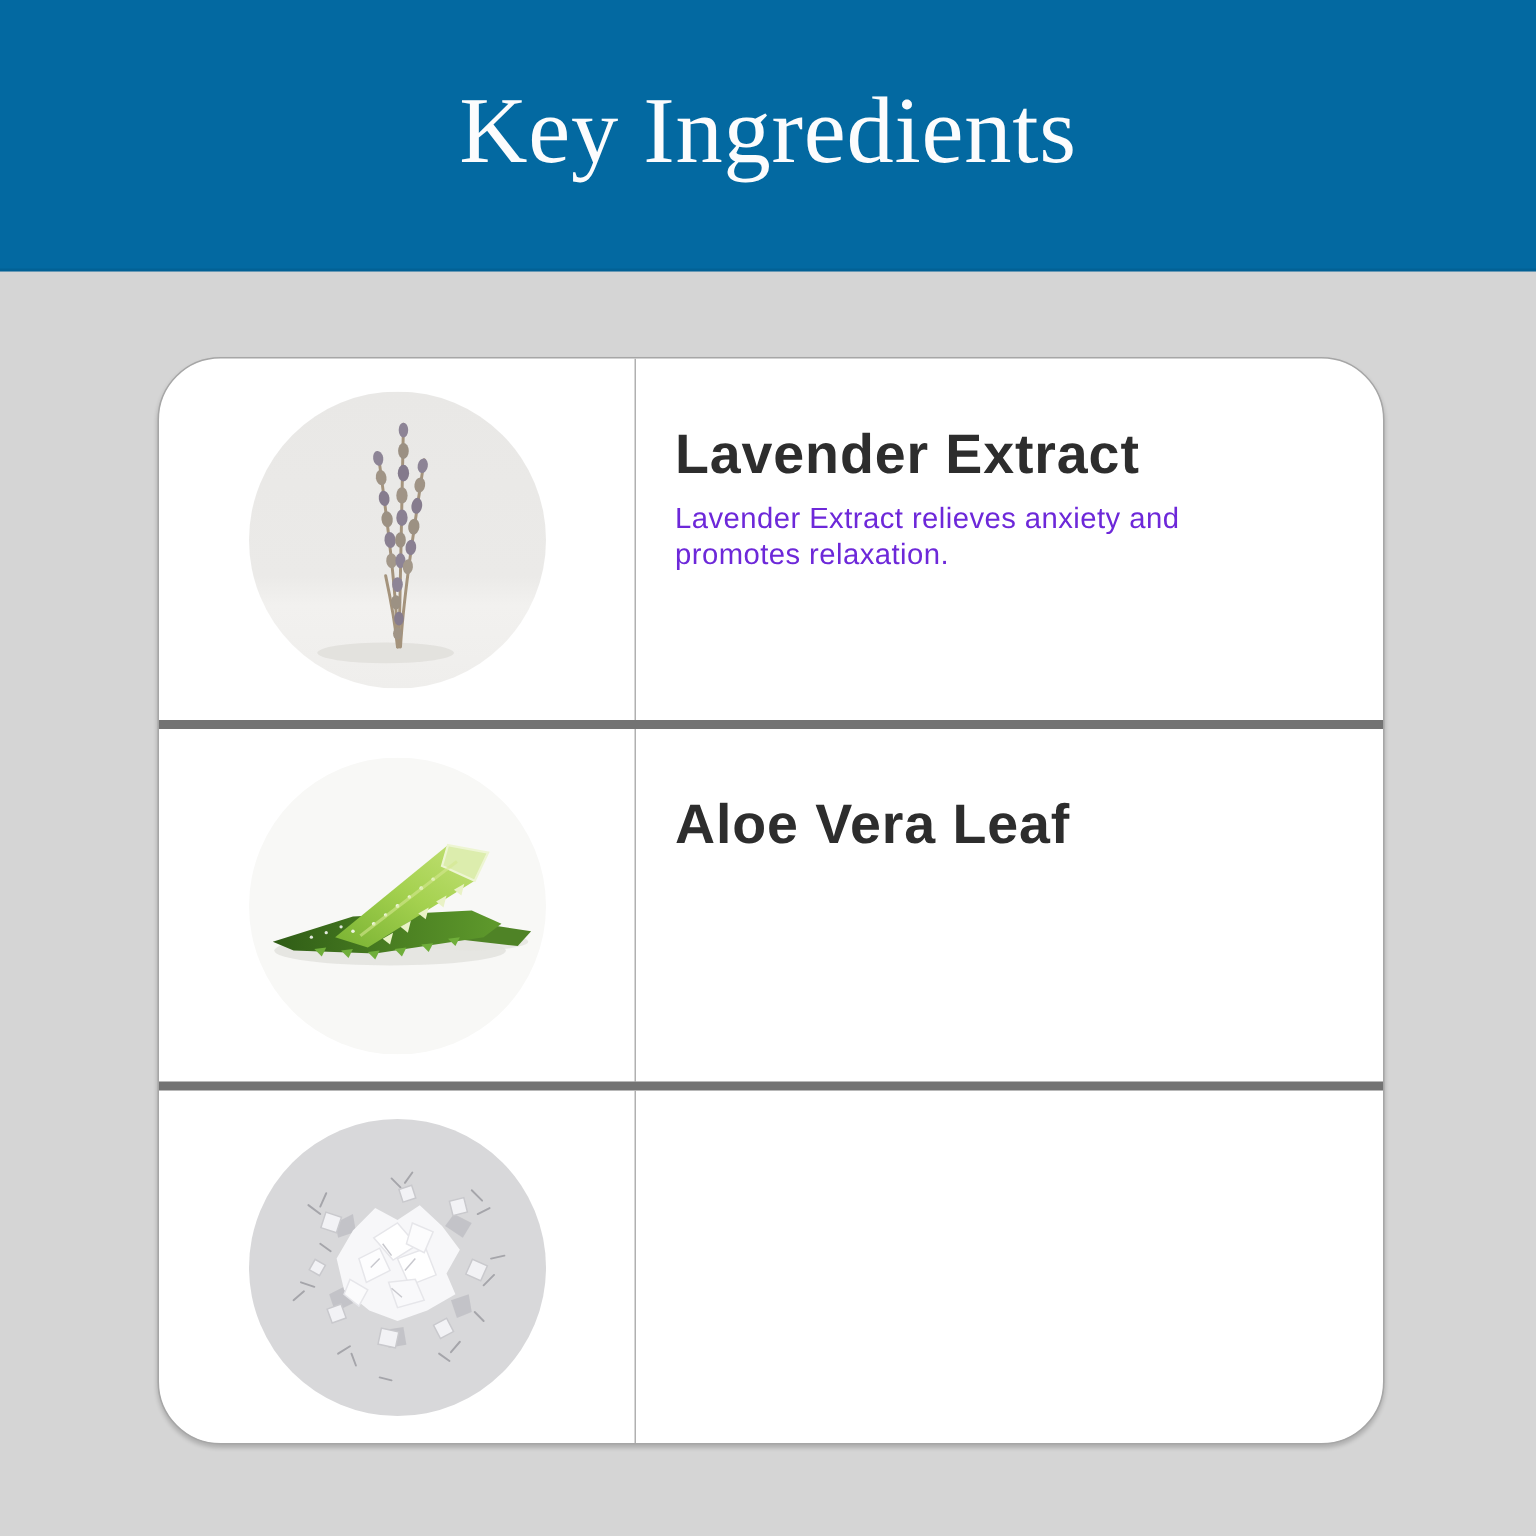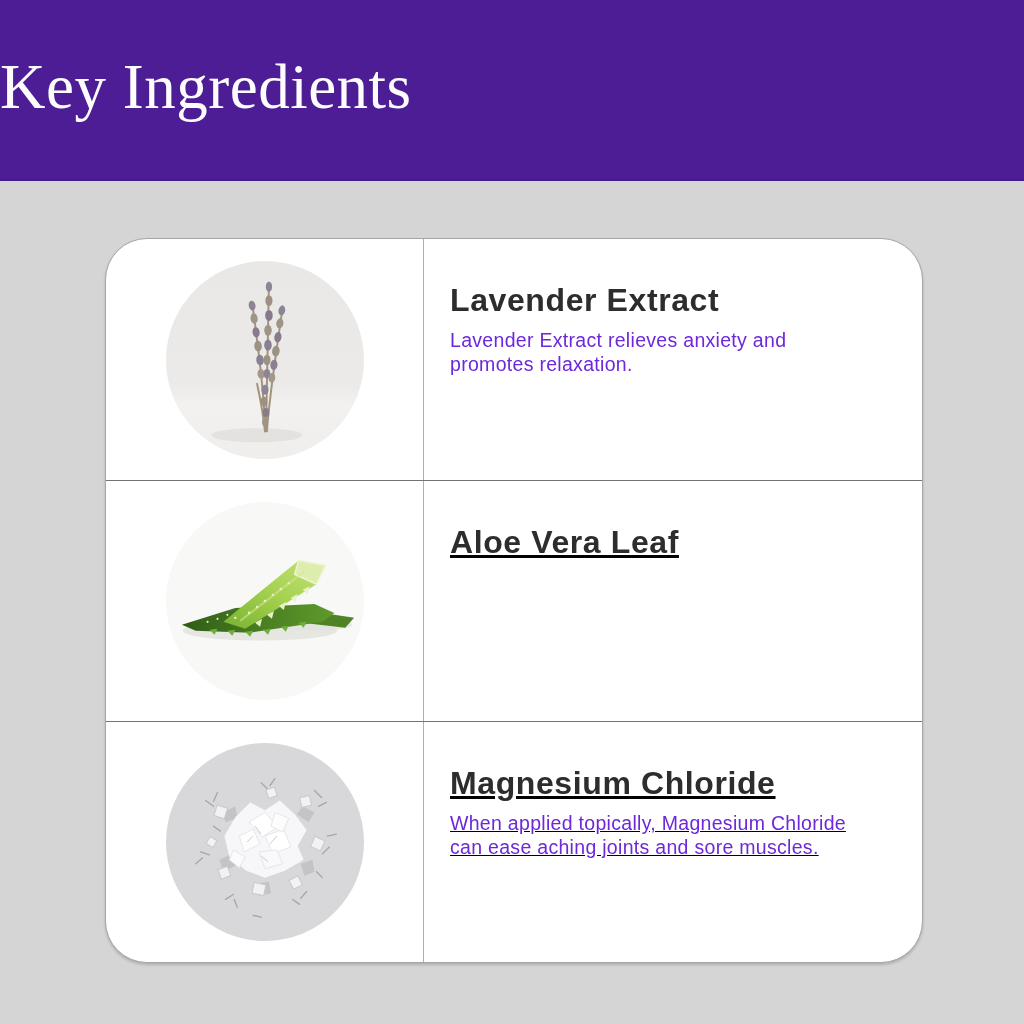--- a/index.html
+++ b/index.html
@@ -3,51 +3,51 @@
 <meta charset="utf-8">
 <style>
   * { margin:0; padding:0; box-sizing:border-box; }
   html,body { width:1024px; height:1024px; }
   body { font-family:"Liberation Sans","DejaVu Sans",sans-serif; }
 
   .page { position:relative; width:1024px; height:1024px; background:#d5d5d5; overflow:hidden; }
 
   .header {
     position:absolute; top:0; left:0; width:1024px; height:181px;
-    background:#4c1d95;
-    display:flex; align-items:center; 
+    background:#0369a1;
+    display:flex; align-items:center; justify-content:center;
     border-bottom:2px solid rgba(0,0,0,0.07);
   }
   .title {
     font-family:"Liberation Serif","DejaVu Serif",serif;
     font-weight:500; font-size:63px; color:#fcfcfd; letter-spacing:0.5px;
     padding-bottom:4px;
   }
 
   .card {
     position:absolute; left:105px; top:238px; width:818px; height:725px;
     background:#ffffff; border:1px solid #a6a6a6; border-radius:42px;
     overflow:hidden; box-shadow:0 2px 3px rgba(0,0,0,0.18);
     display:grid; grid-template-rows:1fr 1fr 1fr;
   }
   .row { display:grid; grid-template-columns:318px 1fr; min-height:0; }
-  .row + .row { border-top:1px solid #737373;text-decoration:underline; }
+  .row + .row { border-top:6px solid #737373; }
 
   .media-cell {
     border-right:1px solid #b0b0b0;
     display:flex; align-items:center; justify-content:center;
   }
   .photo-circle {
     width:198px; height:198px; border-radius:50%; overflow:hidden; flex:0 0 auto;
   }
   .photo-circle svg { display:block; width:198px; height:198px; }
 
   .text-cell { padding:42px 30px 0 26px; }
   .ingredient-name {
-    font-size:32px; font-weight:600; letter-spacing:0.6px; color:#2d2d2d;
+    font-size:37px; font-weight:600; letter-spacing:0.6px; color:#2d2d2d;
     line-height:1.2; margin-bottom:10px;
   }
   .ingredient-desc {
     font-size:19.5px; line-height:23.5px; letter-spacing:0.3px; color:#6d28d9;
     max-width:420px;
   }
 </style>
 </head>
 <body>
 
@@ -230,20 +230,16 @@
 
             <g stroke="#c8c8ce" stroke-width="1" fill="none">
               <path d="M90,84 l6,8"></path>
               <path d="M112,94 l-7,8"></path>
               <path d="M96,114 l7,6"></path>
               <path d="M82,100 l6,-6"></path>
             </g>
           </svg>
         </div>
       </div>
-      <div class="text-cell">
-        <div class="ingredient-name">Magnesium Chloride</div>
-        <div class="ingredient-desc">When applied topically, Magnesium Chloride can ease aching joints and sore muscles.</div>
-      </div>
     </div>
 
   </div>
 </div>
 
 </body></html>

